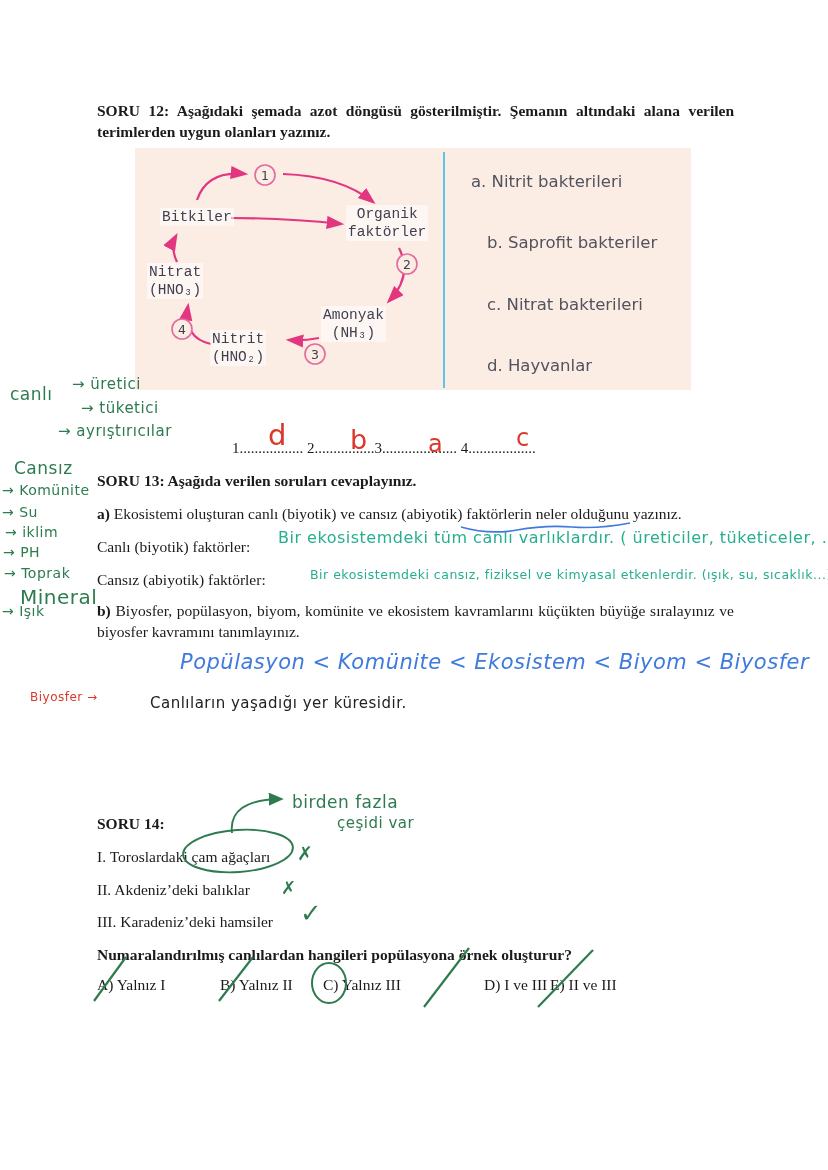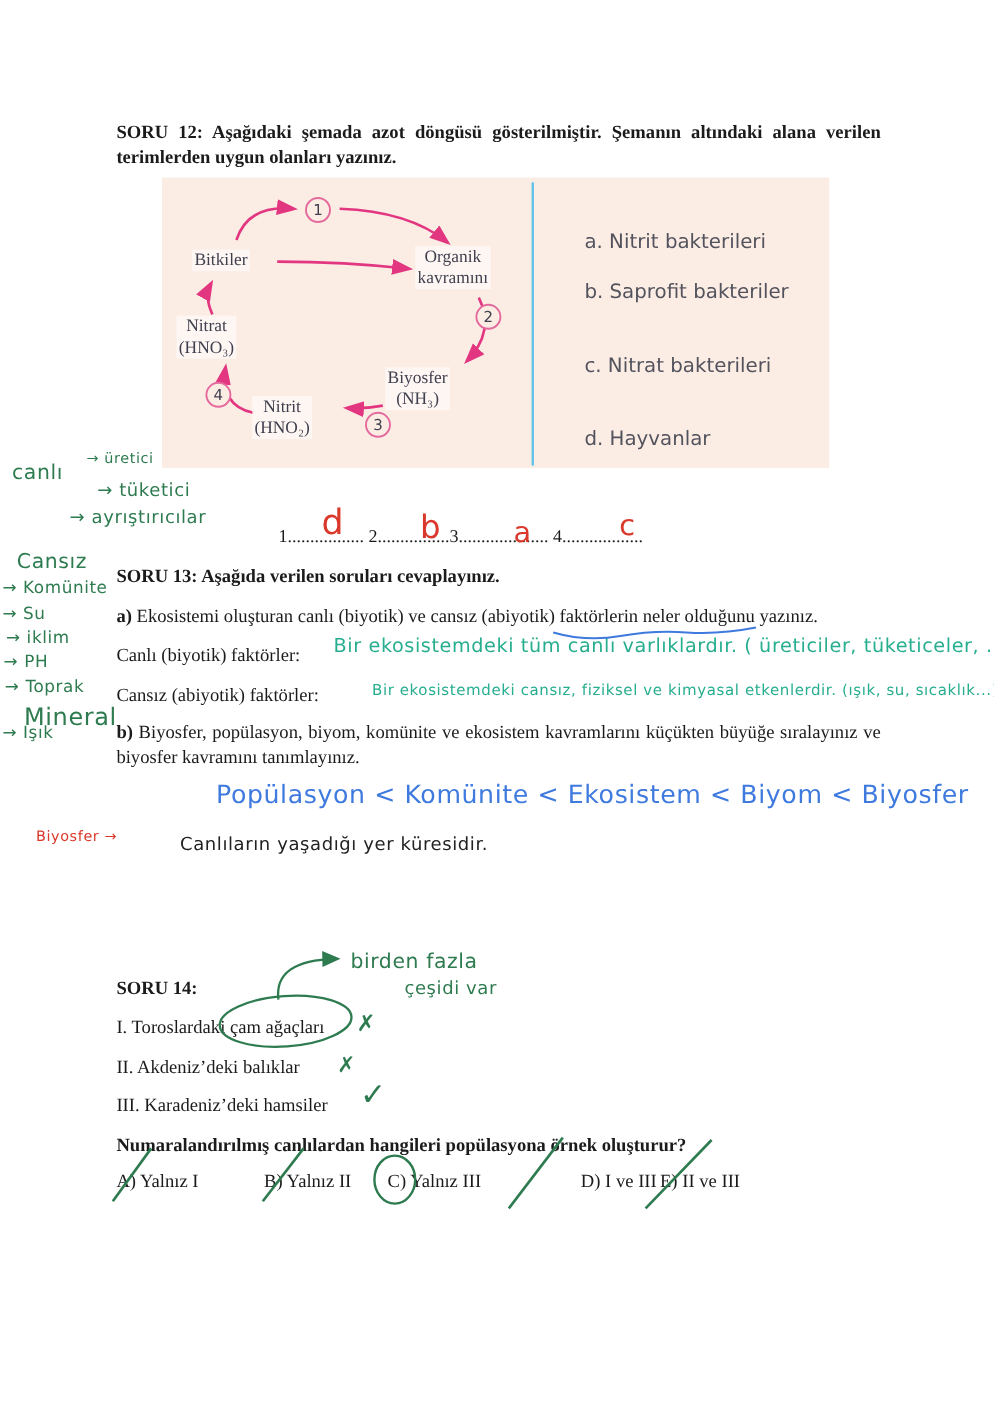--- a/index.html
+++ b/index.html
@@ -10,21 +10,21 @@
   .bold{font-weight:bold;}
   .just{text-align:justify;}
   .nowrap{white-space:nowrap;}
 
   
   .q-head{font-size:15.5px;font-weight:bold;line-height:21px;}
   .q-body{font-size:15.5px;line-height:21px;}
 
   
   .panel{background:#fbece4;}
-  .dg-label{font-family:Liberation Serif, serif;font-size:14.5px;line-height:18px;
+  .dg-label{font-family:Liberation Mono, monospace;font-size:14.5px;line-height:18px;
             color:#3f3f4e;background:rgba(255,255,255,.55);padding:0 2px;}
   .dg-center{text-align:center;}
   .opt-item{font-family:"DejaVu Sans", sans-serif;font-size:16.5px;color:#53535e;}
 
   
   .hw{font-family:"DejaVu Sans", sans-serif;letter-spacing:.5px;}
   .hw-green{color:#2e7b50;}
   .hw-teal{color:#27ae8f;}
   .hw-blue{color:#3f7ade;}
   .hw-red{color:#da382b;}
@@ -66,45 +66,45 @@
         <text x="130" y="31.5">1</text>
         <text x="272" y="120.5">2</text>
         <text x="180" y="210.5">3</text>
         <text x="47" y="185.5">4</text>
       </g>
     </svg>
 
     <div class="abs dg-label" style="left:25px;top:60px;">Bitkiler</div>
     <div class="abs dg-label dg-center" style="left:211px;top:57px;">
       <div>Organik</div>
-      <div>kavramını</div>
+      <div>faktörler</div>
     </div>
     <div class="abs dg-label dg-center" style="left:12px;top:115px;">
       <div>Nitrat</div>
       <div>(HNO₃)</div>
     </div>
     <div class="abs dg-label dg-center" style="left:186px;top:158px;">
-      <div>Biyosfer</div>
+      <div>Amonyak</div>
       <div>(NH₃)</div>
     </div>
     <div class="abs dg-label dg-center" style="left:75px;top:182px;">
       <div>Nitrit</div>
       <div>(HNO₂)</div>
     </div>
 
     <div class="abs" style="left:308px;top:4px;width:2px;height:236px;background:#5fc3ea;"></div>
 
-    <div class="abs opt-item" style="left:352px;top:24px;margin-top:20px;">a. Nitrit bakterileri</div>
+    <div class="abs opt-item" style="left:336px;top:24px;">a. Nitrit bakterileri</div>
     <div class="abs opt-item" style="left:352px;top:85px;">b. Saprofit bakteriler</div>
     <div class="abs opt-item" style="left:352px;top:147px;">c. Nitrat bakterileri</div>
     <div class="abs opt-item" style="left:352px;top:208px;">d. Hayvanlar</div>
   </div>
 
   <div class="abs hw hw-green" style="left:10px;top:384px;font-size:17px;">canlı</div>
-  <div class="abs hw hw-green" style="left:72px;top:375px;font-size:12px;">→ üretici</div>
+  <div class="abs hw hw-green" style="left:72px;top:375px;font-size:15px;">→ üretici</div>
   <div class="abs hw hw-green" style="left:66px;top:399px;font-size:15px;margin-left:15px;">→ tüketici</div>
   <div class="abs hw hw-green" style="left:58px;top:422px;font-size:15px;">→ ayrıştırıcılar</div>
 
   <div class="abs serif nowrap" style="left:232px;top:440px;font-size:15px;">1................. 2................3.................... 4..................</div>
   <div class="abs hw hw-red" style="left:268px;top:418px;font-size:29px;">d</div>
   <div class="abs hw hw-red" style="left:350px;top:424px;font-size:27px;">b</div>
   <div class="abs hw hw-red" style="left:428px;top:430px;font-size:24px;">a</div>
   <div class="abs hw hw-red" style="left:516px;top:424px;font-size:24px;">c</div>
 
   <div class="abs hw hw-green" style="left:14px;top:458px;font-size:17px;">Cansız</div>
@@ -124,21 +124,21 @@
   <div class="abs q-body nowrap" style="left:97px;top:536px;">Canlı (biyotik) faktörler:</div>
   <div class="abs hw hw-teal nowrap" style="left:278px;top:528px;font-size:16px;">Bir ekosistemdeki tüm canlı varlıklardır. ( üreticiler, tüketiceler, ...)</div>
 
   <div class="abs q-body nowrap" style="left:97px;top:569px;">Cansız (abiyotik) faktörler:</div>
   <div class="abs hw hw-teal nowrap" style="left:310px;top:567px;font-size:12.5px;">Bir ekosistemdeki cansız, fiziksel ve kimyasal etkenlerdir. (ışık, su, sıcaklık...)</div>
 
   <div class="abs q-body just" style="left:97px;top:600px;width:637px;">
     <span class="bold">b)</span><span> Biyosfer, popülasyon, biyom, komünite ve ekosistem kavramlarını küçükten büyüğe sıralayınız ve biyosfer kavramını tanımlayınız.</span>
   </div>
 
-  <div class="abs hw hw-blue nowrap" style="left:180px;top:650px;font-size:21px;">Popülasyon &lt; Komünite &lt; Ekosistem &lt; Biyom &lt; Biyosfer</div>
+  <div class="abs hw hw-blue nowrap" style="left:180px;top:650px;font-size:21px;font-style:italic;">Popülasyon &lt; Komünite &lt; Ekosistem &lt; Biyom &lt; Biyosfer</div>
 
   <div class="abs hw hw-red nowrap" style="left:30px;top:690px;font-size:12px;">Biyosfer →</div>
   <div class="abs hw hw-black nowrap" style="left:150px;top:694px;font-size:15px;">Canlıların yaşadığı yer küresidir.</div>
 
   <div class="abs q-head" style="left:97px;top:813px;">SORU 14:</div>
 
   <div class="abs hw hw-green nowrap" style="left:292px;top:792px;font-size:17px;">birden fazla</div>
   <div class="abs hw hw-green nowrap" style="left:337px;top:814px;font-size:15px;">çeşidi var</div>
 
   <div class="abs q-body nowrap" style="left:97px;top:846px;">I. Toroslardaki çam ağaçları</div>

